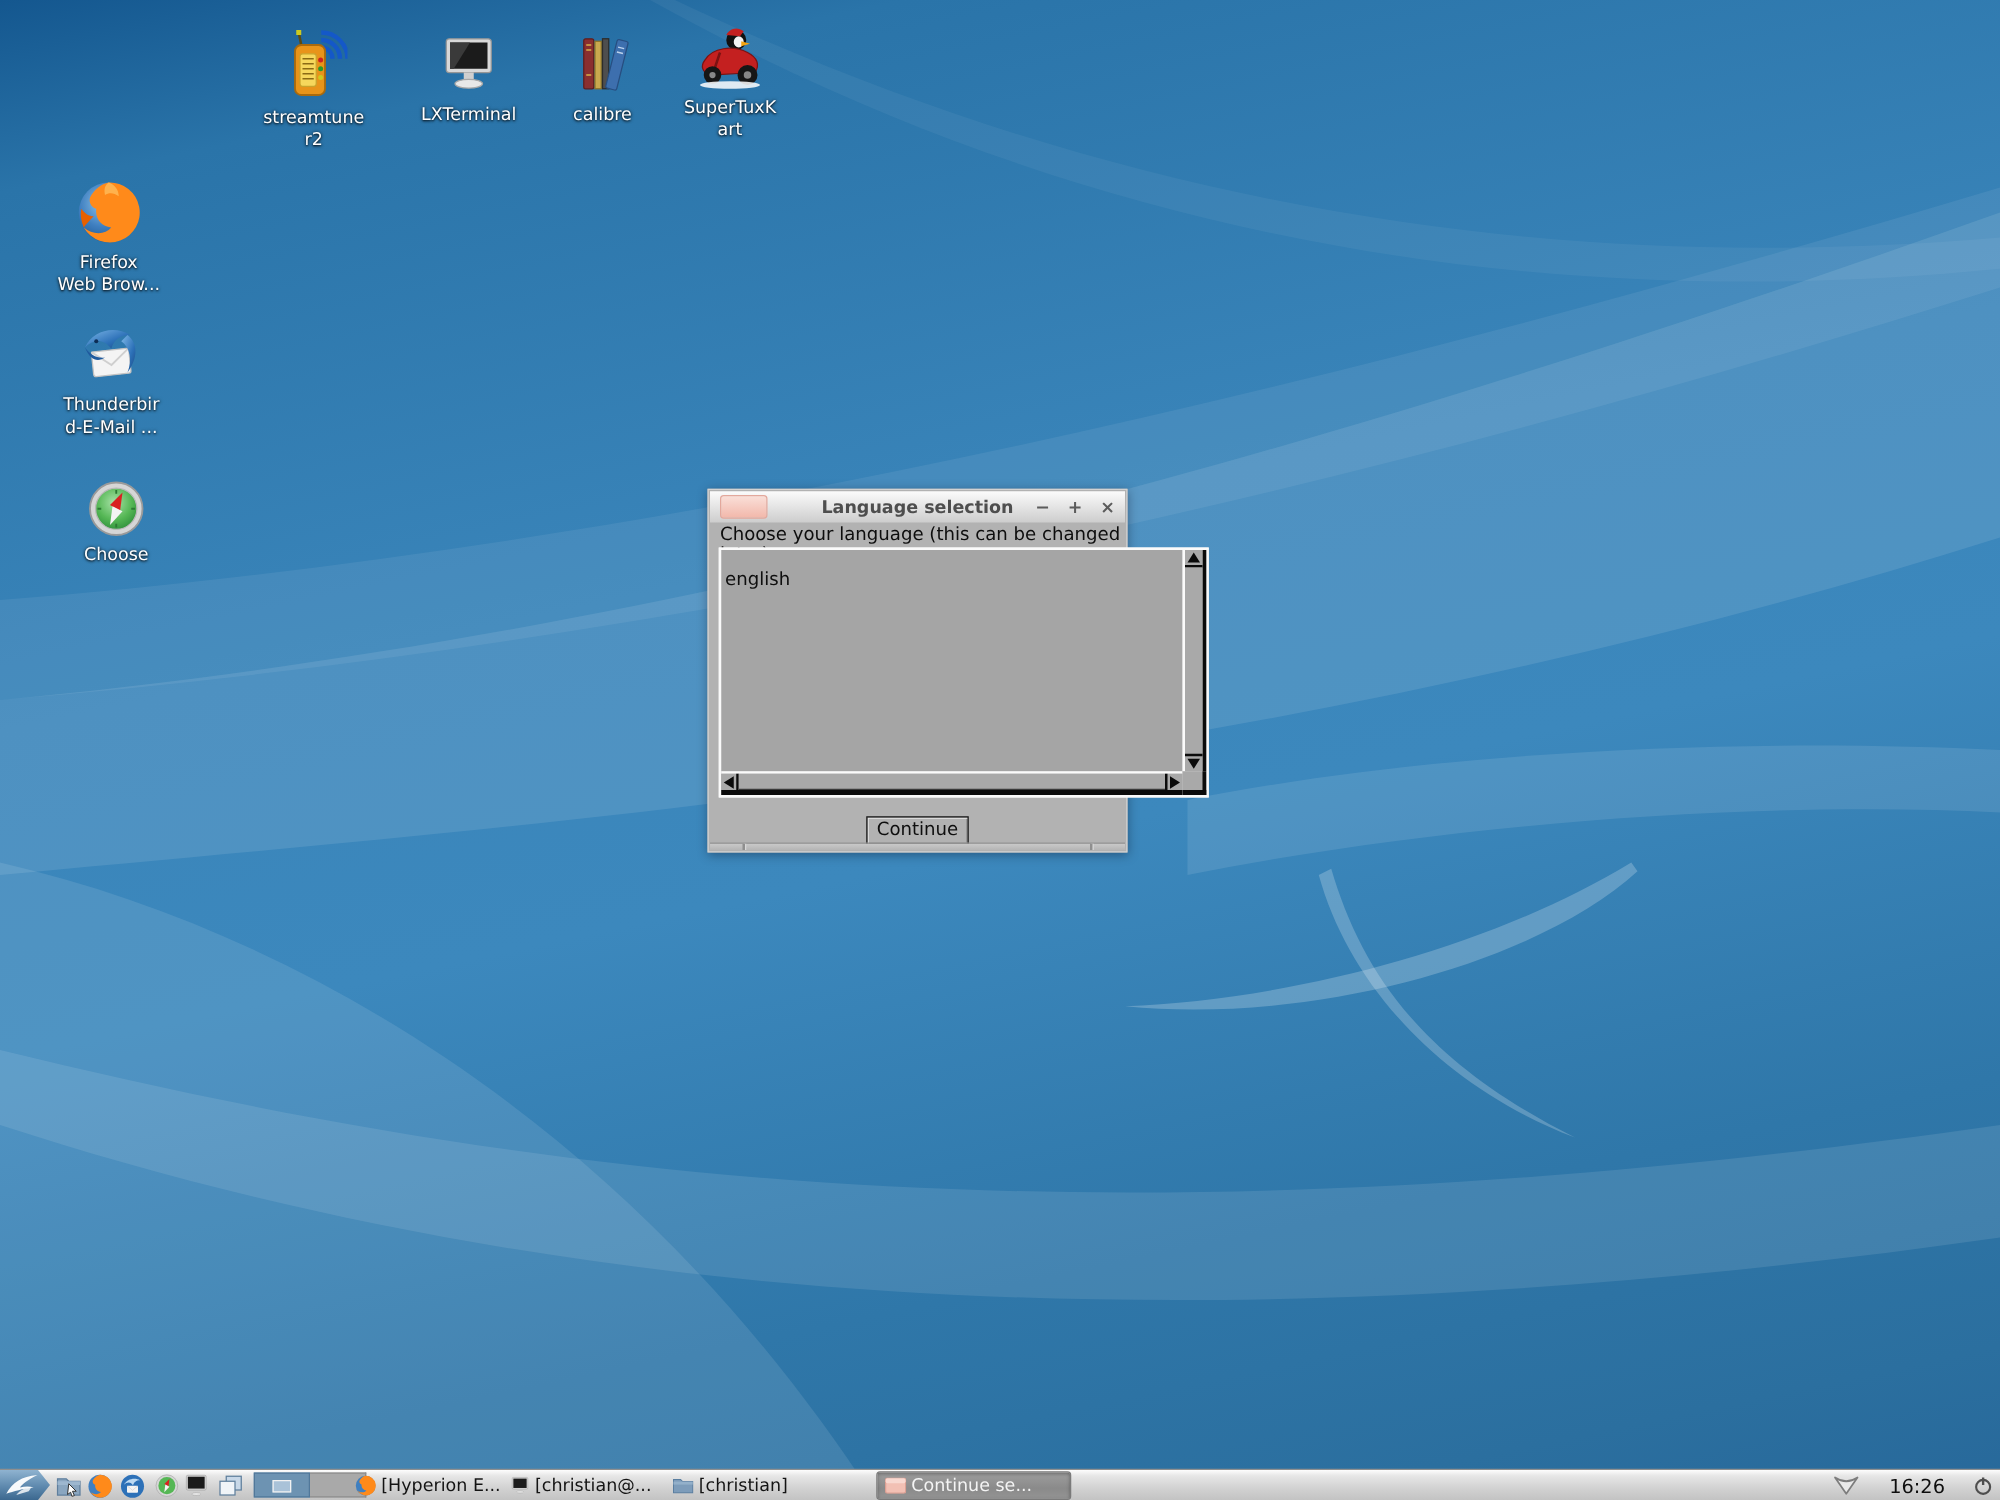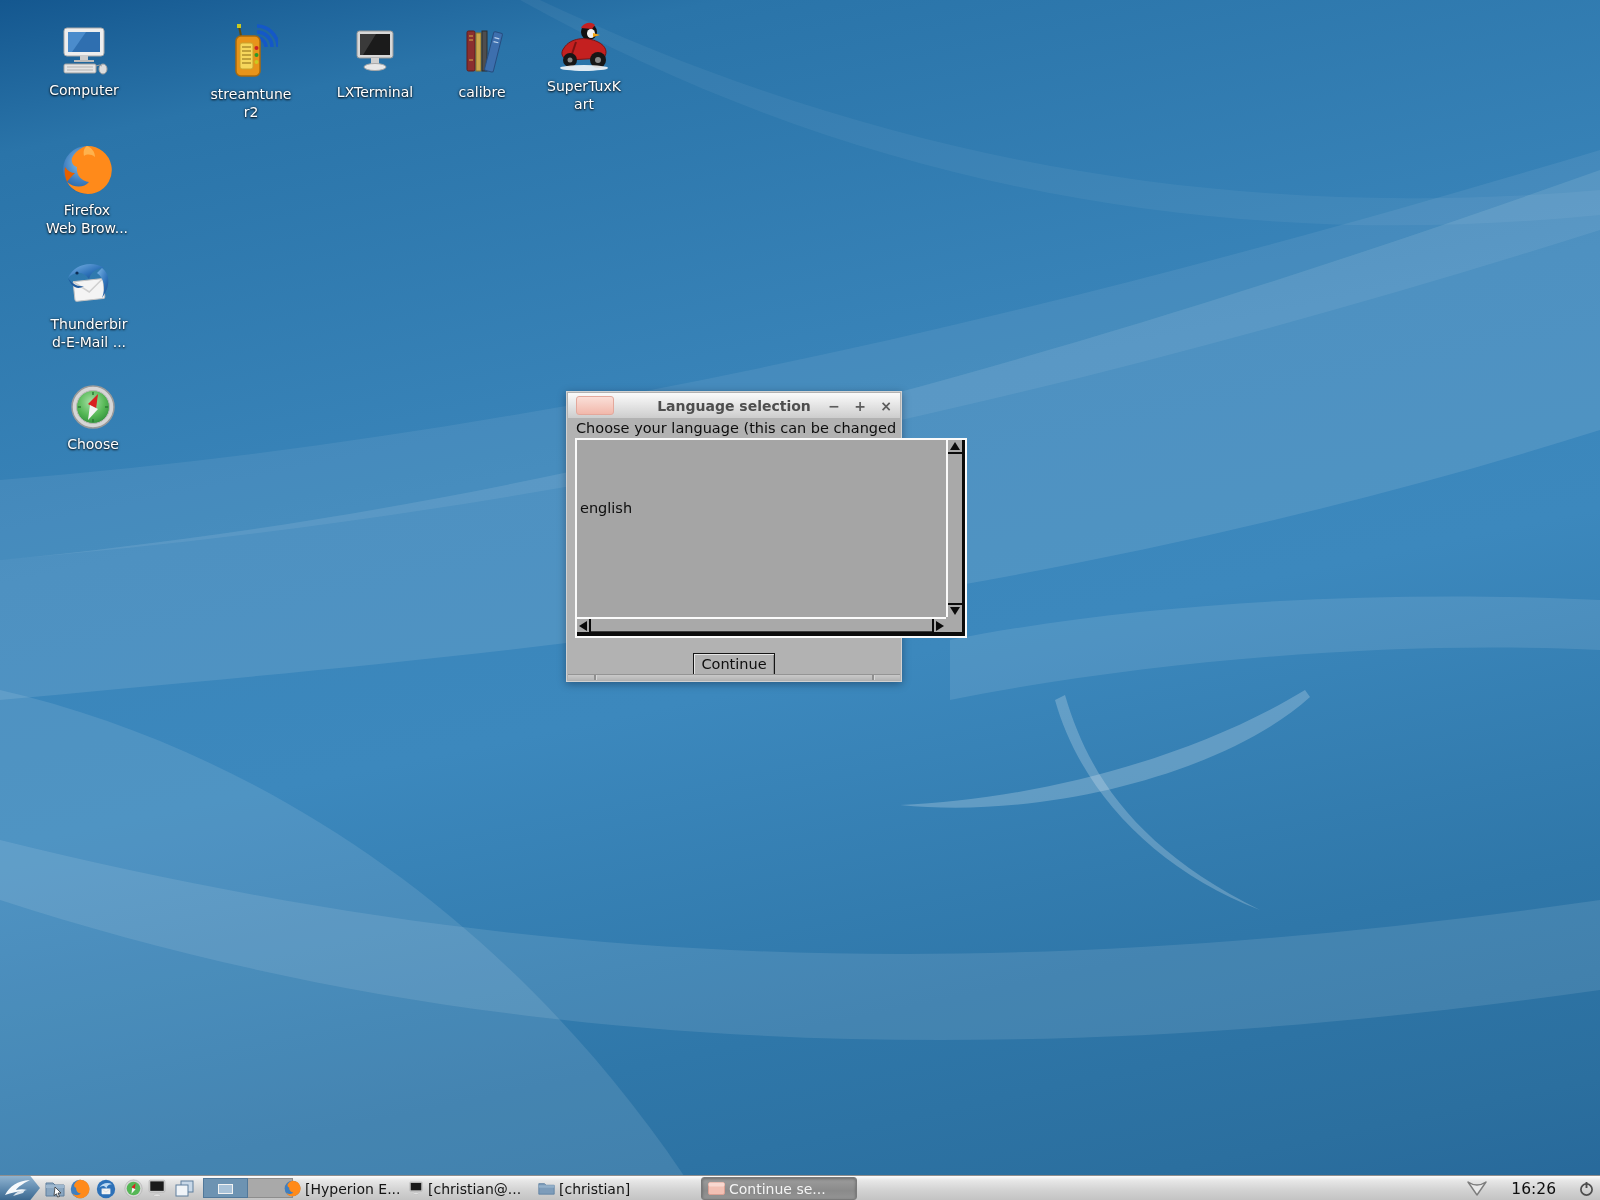--- a/index.html
+++ b/index.html
@@ -41,21 +41,21 @@
     width:100%; text-align:center; font-size:14px; font-weight:bold; color:#4e4e4e;
   }
   .win-controls { position:absolute; right:6px; top:0; height:25px; display:flex; align-items:center; gap:10px; }
   .win-btn { width:16px; text-align:center; color:#5c5c5c; font-size:14px; font-weight:bold; line-height:16px; cursor:default; }
 
   .dlg-prompt { position:absolute; left:9px; top:28px; font-size:14.5px; color:#0d0d0d; }
 
   
   .listbox { position:absolute; left:8px; top:46px; width:392px; height:200px; background:#fafafa; border:2px solid #fafafa; }
   .lb-view { position:absolute; left:0; top:0; right:19px; bottom:19px; background:#a5a5a5; }
-  .lb-item { font-size:14.5px; color:#0e0e0e; padding:16px 3px 0 3px;margin-top:44px; }
+  .lb-item { font-size:14.5px; color:#0e0e0e; padding:16px 3px 0 3px; }
   .lb-vscroll {
     position:absolute; top:0; right:0; bottom:19px; width:19px; background:#a9a9a9;
     border-left:2px solid #fbfbfb; border-right:3px solid #0b0b0b;
     display:flex; flex-direction:column;
   }
   .sb-box { height:14px; display:flex; align-items:center; justify-content:center; background:#a9a9a9; }
   .sb-box.top { border-bottom:2px solid #0b0b0b; }
   .sb-box.bottom { border-top:2px solid #0b0b0b; }
   .lb-vthumb { flex:1; background:#a9a9a9; }
   .lb-hscroll {
@@ -128,36 +128,20 @@
     <path d="M0,560 C420,520 900,420 1600,170 L1600,430 C1000,620 420,660 0,700 Z" fill="#ffffff" opacity="0.10"></path>
     <path d="M0,480 C500,440 1000,330 1600,150 L1600,230 C1000,420 480,520 0,560 Z" fill="#ffffff" opacity="0.07"></path>
     <path d="M950,640 C1150,600 1400,590 1600,600 L1600,650 C1400,640 1150,660 950,700 Z" fill="#ffffff" opacity="0.10"></path>
     <path d="M0,840 C450,950 900,1000 1600,900 L1600,990 C900,1090 400,1030 0,900 Z" fill="#ffffff" opacity="0.10"></path>
     <path d="M0,690 C260,750 520,920 700,1200 L0,1200 Z" fill="#ffffff" opacity="0.10"></path>
     <path d="M1305,690 C1190,760 1030,800 900,805 C1050,820 1230,770 1310,697 Z" fill="#ffffff" opacity="0.22"></path>
     <path d="M1065,695 C1090,780 1140,850 1260,910 C1155,870 1080,790 1055,700 Z" fill="#ffffff" opacity="0.22"></path>
     <path d="M540,0 C900,170 1250,220 1600,190 L1600,215 C1250,250 880,200 520,0 Z" fill="#ffffff" opacity="0.05"></path>
   </svg>
 
-  <div class="dicon" style="left:29px; top:26px;">
-    <svg class="glyph" width="52" height="50" viewBox="0 0 52 50">
-      <rect x="6" y="2" width="40" height="28" rx="3" fill="#eeeeee" stroke="#a9a9a9"></rect>
-      <rect x="10" y="6" width="32" height="20" fill="#2f6fb0"></rect>
-      <polygon points="10,6 28,6 14,26 10,26" fill="#4b8ccc"></polygon>
-      <rect x="22" y="30" width="8" height="4" fill="#cccccc"></rect>
-      <rect x="16" y="34" width="20" height="2" fill="#bbbbbb"></rect>
-      <rect x="6" y="38" width="32" height="9" rx="1.5" fill="#e4e4e4" stroke="#9f9f9f"></rect>
-      <path d="M9,41 h26 M9,44 h26" stroke="#b3b3b3" stroke-width="1"></path>
-      <ellipse cx="45" cy="43" rx="4" ry="5" fill="#dddddd" stroke="#9f9f9f"></ellipse>
-      <path d="M38,40 q4,-2 6,0" stroke="#9f9f9f" fill="none"></path>
-    </svg>
-    <div class="lbl">
-      <span class="lblline">Computer</span>
-    </div>
-  </div>
 
   <div class="dicon" style="left:196px; top:24px;">
     <svg class="glyph" width="54" height="56" viewBox="0 0 54 56">
       <path d="M17,12 L15,2" stroke="#5a4a10" stroke-width="2"></path>
       <rect x="13" y="0" width="4" height="4" fill="#caca20"></rect>
       <path d="M33,14 a9,9 0 0 1 9,9" stroke="#1458c8" stroke-width="3.5" fill="none"></path>
       <path d="M33,8 a15,15 0 0 1 15,15" stroke="#1458c8" stroke-width="3.5" fill="none"></path>
       <path d="M33,2 a21,21 0 0 1 21,21" stroke="#1458c8" stroke-width="3.5" fill="none"></path>
       <rect x="12" y="12" width="24" height="40" rx="5" fill="#e8941a" stroke="#a96a0d" stroke-width="1.5"></rect>
       <rect x="16" y="19" width="13" height="26" rx="2" fill="#f6d75c" stroke="#c9a32c"></rect>

